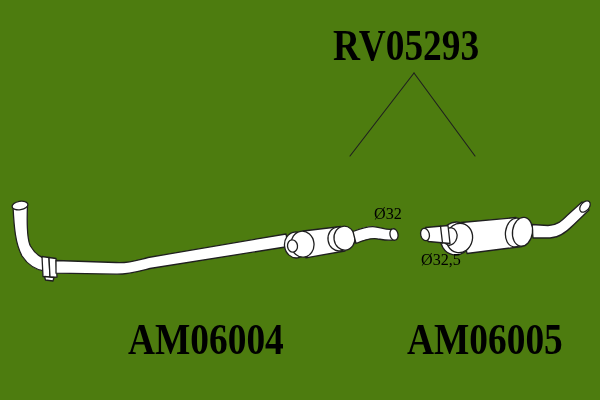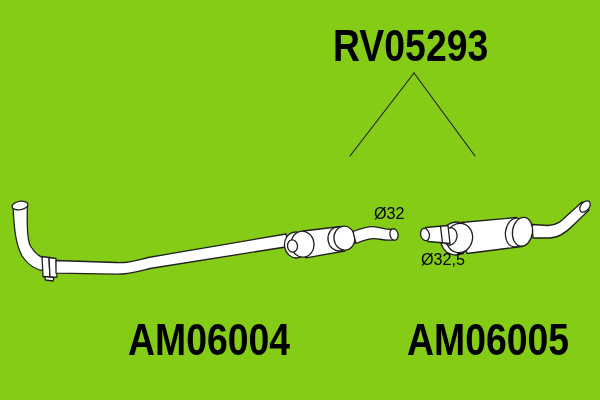--- a/index.html
+++ b/index.html
@@ -1,22 +1,22 @@
 <!DOCTYPE html>
 <html><head>
 <meta charset="utf-8">
 <style>
   html,body { margin:0; padding:0; }
   .stage {
     position: relative;
     width: 600px;
     height: 400px;
-    background: #84cc16;
+    background: #4d7c0f;
     overflow: hidden;
-    font-family: Liberation Sans, sans-serif;
+    font-family: Liberation Serif, serif;
   }
   .artwork {
     position: absolute;
     left: 0; top: 0;
     width: 600px; height: 400px;
   }
   .label {
     position: absolute;
     color: #000000;
     white-space: nowrap;

